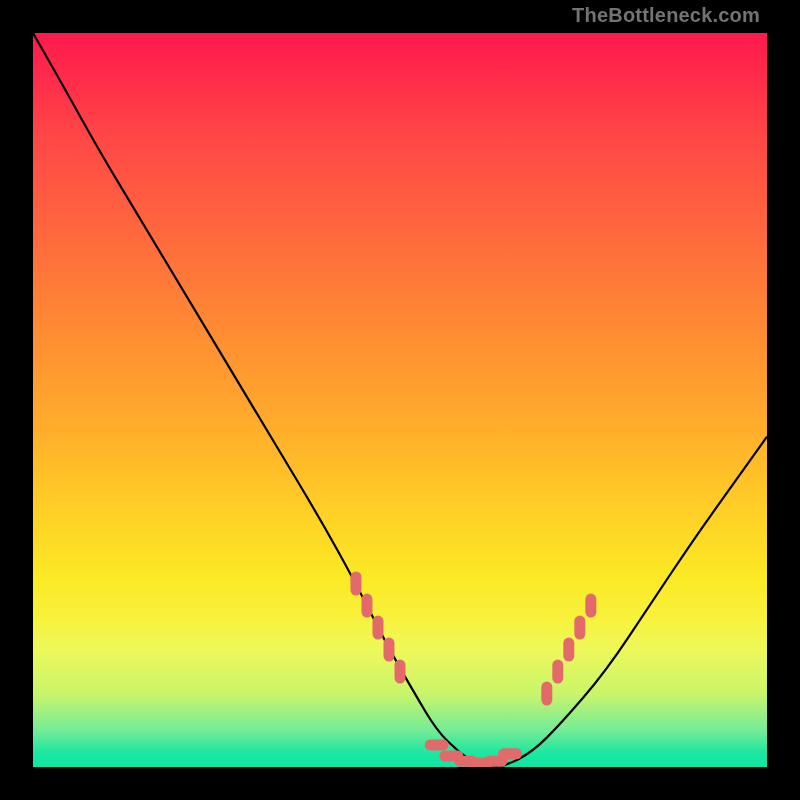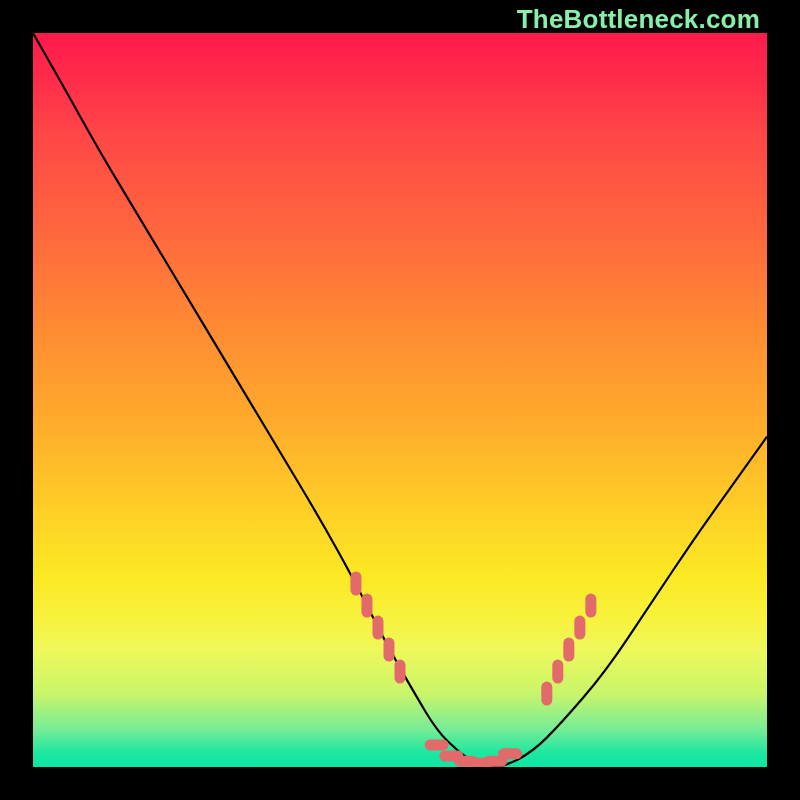--- a/index.html
+++ b/index.html
@@ -38,22 +38,22 @@
       #c9f56a 90%,
       #74ec98 95%,
       #1ee7a0 98%,
       #0de6a4 100%
     );
   }
   .watermark {
     position: absolute;
     top: 4px;
     right: 40px;
-    color: #86efac;
-    font-size: 26px;
+    color: #737373;
+    font-size: 20px;
     font-weight: 600;
     letter-spacing: 0.2px;
   }
   svg.curve {
     position: absolute;
     left: 0;
     top: 0;
     width: 734px;
     height: 734px;
   }

